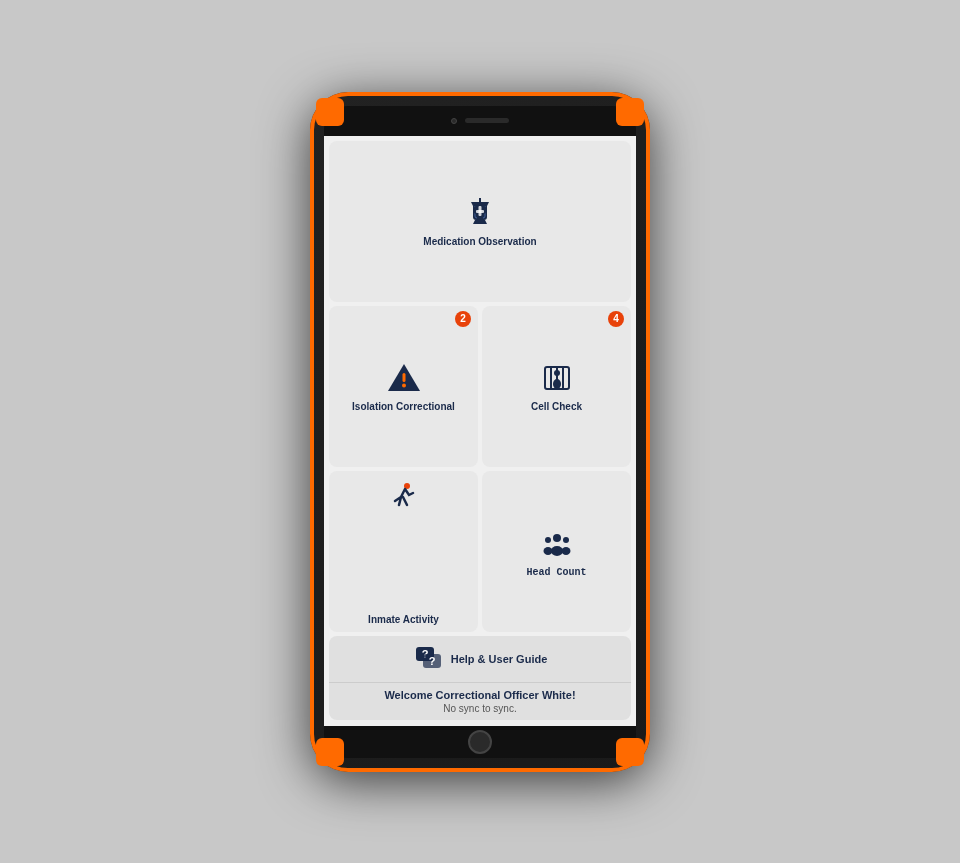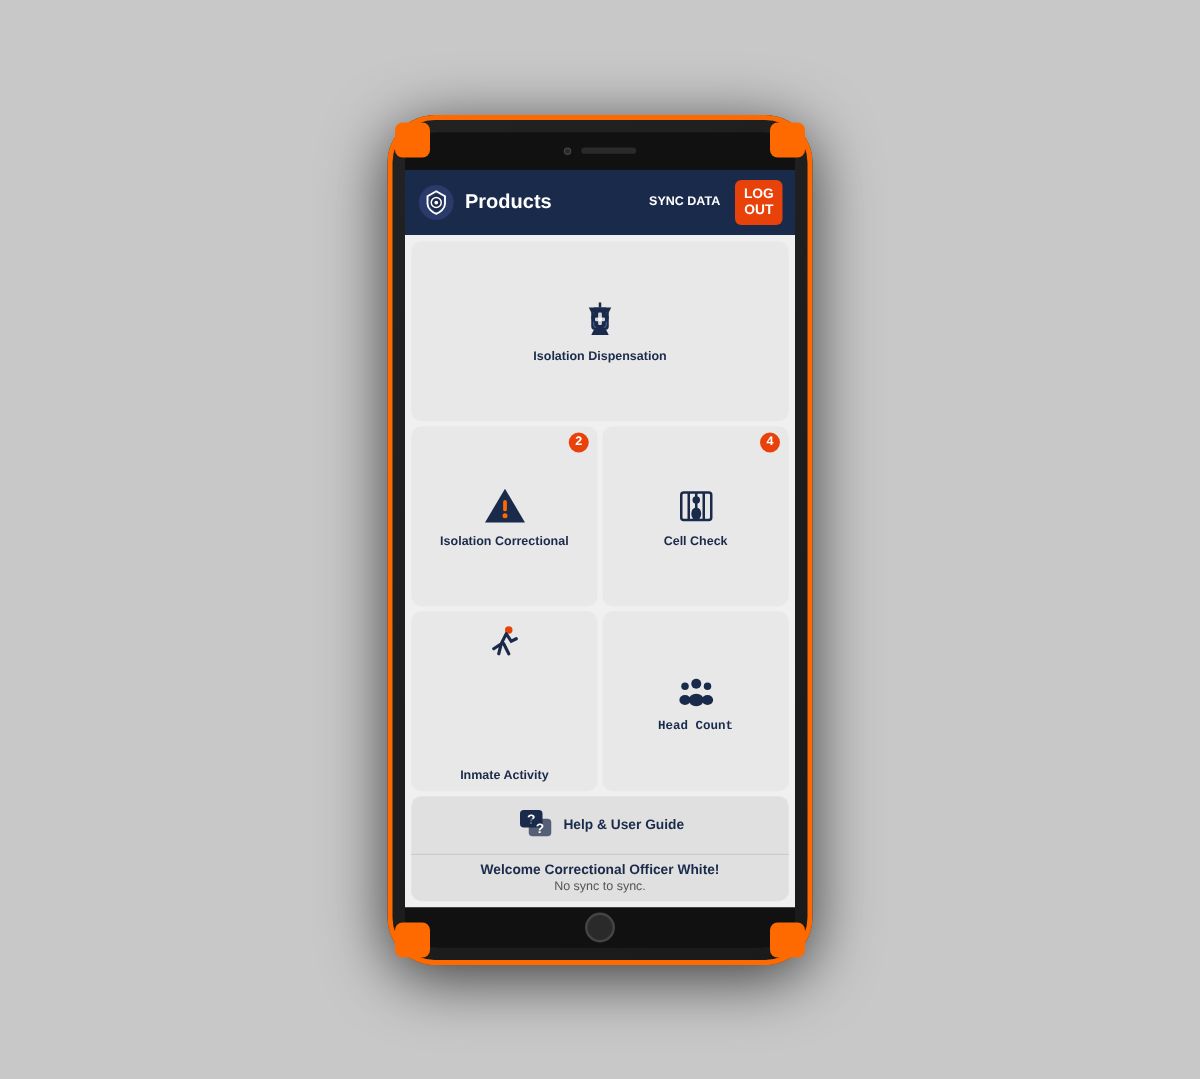--- a/index.html
+++ b/index.html
@@ -45,36 +45,20 @@
         flex-direction:column;
       ">
 
         <div style="background:#111;height:30px;display:flex;align-items:center;justify-content:center;gap:8px;flex-shrink:0;">
           <div style="width:6px;height:6px;background:#2a2a2a;border-radius:50%;border:1px solid #444;"></div>
           <div style="width:44px;height:5px;background:#2a2a2a;border-radius:3px;"></div>
         </div>
 
         <div style="flex:1;background:#f0f0f0;display:flex;flex-direction:column;overflow:hidden;">
 
-          <div style="background:#1a2a4a;display:flex;align-items:center;padding:8px 10px;gap:8px;flex-shrink:0;">
-
-            <svg width="30" height="30" viewBox="0 0 30 30">
-              <circle cx="15" cy="15" r="14" fill="#2a3a6a"></circle>
-              <path d="M15 6 L22 10 L22 16 C22 20 18 23 15 24 C12 23 8 20 8 16 L8 10 Z" fill="none" stroke="#fff" stroke-width="1.5"></path>
-              <path d="M15 8 L20 11 L20 16 C20 19 17 21.5 15 22.5 C13 21.5 10 19 10 16 L10 11 Z" fill="#1a2a4a"></path>
-              <circle cx="15" cy="15" r="4" fill="none" stroke="#fff" stroke-width="1.2"></circle>
-              <circle cx="15" cy="15" r="1.5" fill="#fff"></circle>
-            </svg>
-
-            <span style="flex:1;color:#fff;font-size:16px;font-weight:bold;">Products</span>
-
-            <button style="color:#fff;font-size:10px;font-weight:bold;background:transparent;border:none;cursor:pointer;margin-right:4px;">SYNC DATA</button>
-
-            <button style="background:#e8420a;color:#fff;font-size:11px;font-weight:bold;border:none;border-radius:5px;padding:5px 7px;cursor:pointer;line-height:1.2;text-align:center;">LOG<br>OUT</button>
-          </div>
 
           <div style="flex:1;padding:5px;display:flex;flex-direction:column;gap:4px;overflow:hidden;">
 
             <div style="display:flex;gap:4px;flex:1;">
 
 
               <div style="flex:1;background:#e8e8e8;border-radius:8px;display:flex;flex-direction:column;align-items:center;justify-content:center;cursor:pointer;padding:6px 4px;gap:4px;position:relative;">
                 <svg width="38" height="38" viewBox="0 0 38 38">
                   <rect x="12" y="8" width="14" height="18" rx="3" fill="#1a2a4a"></rect>
                   <rect x="16" y="12" width="6" height="2" rx="1" fill="#fff"></rect>
@@ -86,21 +70,21 @@
                   <rect x="17" y="13" width="4" height="8" rx="1" fill="#1a2a4a"></rect>
                   <rect x="15" y="15" width="8" height="4" rx="1" fill="#1a2a4a"></rect>
                   <path d="M10 8 L28 8 L26 12 L12 12 Z" fill="#1a2a4a"></path>
 
                   <ellipse cx="19" cy="16" rx="7" ry="5" fill="#1a2a4a"></ellipse>
                   <rect x="16" y="20" width="6" height="8" rx="2" fill="#1a2a4a"></rect>
                   <rect x="14" y="26" width="10" height="3" rx="1.5" fill="#1a2a4a"></rect>
                   <rect x="17.5" y="12" width="3" height="10" rx="1" fill="#fff" opacity="0.8"></rect>
                   <rect x="15" y="16" width="8" height="3" rx="1" fill="#fff" opacity="0.8"></rect>
                 </svg>
-                <span style="font-size:10px;color:#1a2a4a;text-align:center;font-weight:700;line-height:1.2;">Isolation Dispensation</span>
+                <span style="font-size:10px;color:#1a2a4a;text-align:center;font-weight:700;line-height:1.2;">Medication Observation</span>
               </div>
             </div>
 
             <div style="display:flex;gap:4px;flex:1;">
 
               <div style="flex:1;background:#e8e8e8;border-radius:8px;display:flex;flex-direction:column;align-items:center;justify-content:center;cursor:pointer;padding:6px 4px;gap:4px;position:relative;">
                 <span style="position:absolute;top:5px;right:7px;background:#e8420a;color:#fff;border-radius:50%;width:16px;height:16px;font-size:10px;font-weight:bold;display:flex;align-items:center;justify-content:center;">2</span>
                 <svg width="38" height="38" viewBox="0 0 38 38">
                   <polygon points="19,5 35,32 3,32" fill="#1a2a4a"></polygon>
                   <rect x="17.5" y="14" width="3" height="9" rx="1.5" fill="#ff6a00"></rect>

